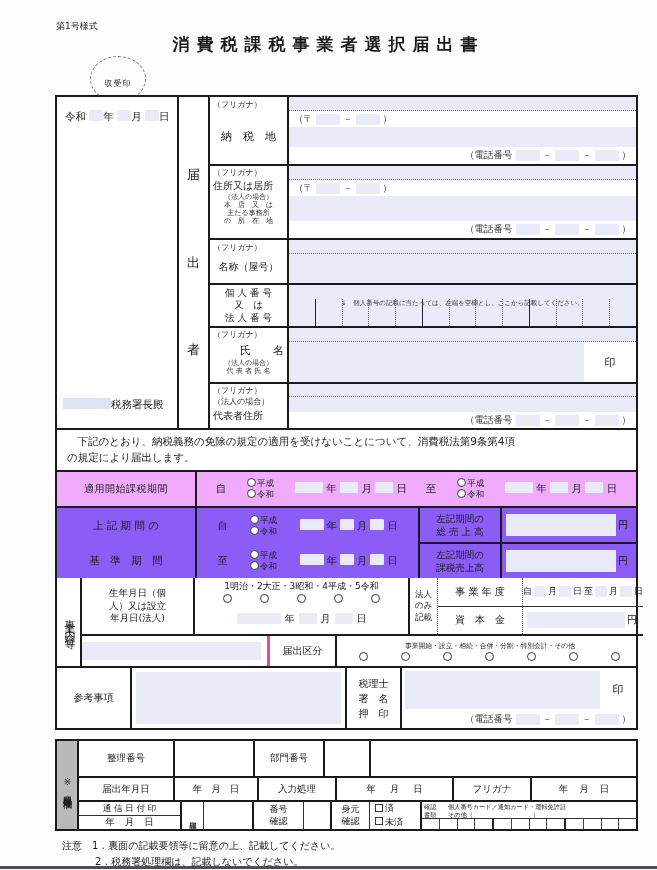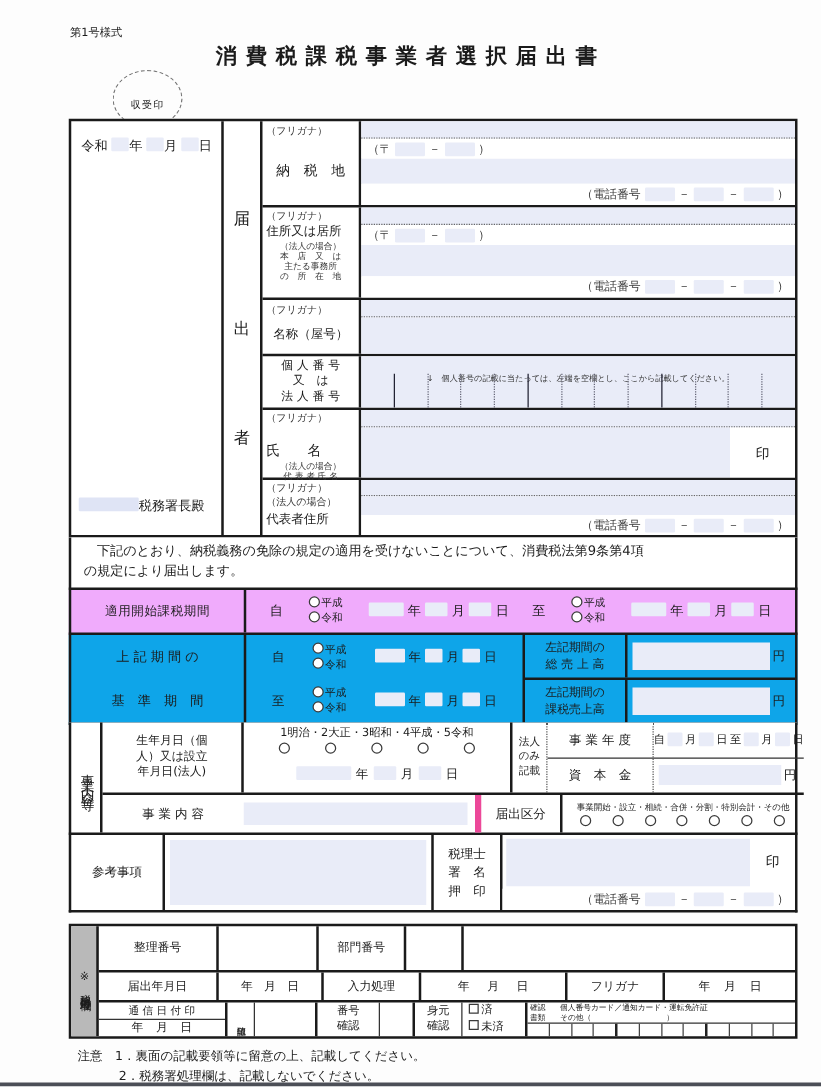--- a/index.html
+++ b/index.html
@@ -157,21 +157,21 @@
             <div class="numcell"></div>
             <div class="numcell"></div>
             <div class="numcell last"></div>
           </div>
         </div>
       </div>
 
       <div class="row bb2" style="height:56px">
         <div class="col br2" style="width:79px;padding:2px 3px;line-height:1.2">
           <div class="sm">（フリガナ）</div>
-          <div style="font-size:11px;text-align:left;margin-top:14px">氏　　名</div>
+          <div style="font-size:11px;text-align:right;margin-top:4px">氏　　名</div>
           <div class="xs" style="text-align:center;margin-top:2px">（法人の場合）</div>
           <div class="xs" style="text-align:center">代 表 者 氏 名</div>
         </div>
         <div class="col" style="flex:1">
           <div class="lav dotb" style="height:14px"></div>
           <div class="row" style="flex:1">
             <div class="lav" style="flex:1"></div>
             <div class="ctr" style="width:52px;background:#fff;font-size:11px">印</div>
           </div>
         </div>
@@ -221,21 +221,21 @@
       <span class="erastack">
         <span><span class="radio"></span><span>平成</span></span>
         <span><span class="radio"></span><span>令和</span></span>
       </span>
       <span><span class="blank bw28"></span> <span>年</span>
         <span class="blank bw18"></span> <span>月</span>
         <span class="blank bw18"></span> <span>日</span></span>
     </div>
   </div>
 
-  <div class="abs row b2" style="left:55px;top:508px;width:583px;height:72px;border-top:none;background:#0ea5e9">
+  <div class="abs row b2" style="left:55px;top:508px;width:583px;height:72px;border-top:none;background:#8b5cf6">
     <div class="col br2" style="width:140px;justify-content:space-around;align-items:center;font-size:10.5px">
       <div>上 記 期 間 の</div>
       <div>基　準　期　間</div>
     </div>
     <div class="col br2" style="width:223px">
       <div class="row" style="flex:1;align-items:center;justify-content:space-evenly;font-size:10px">
         <span>自</span>
         <span class="erastack">
           <span><span class="radio"></span><span>平成</span></span>
           <span><span class="radio"></span><span>令和</span></span>
@@ -330,25 +330,24 @@
           <div class="row" style="flex:1">
             <div class="ctr brd" style="width:85px;font-size:10px">資　本　金</div>
             <div class="row" style="flex:1;align-items:center">
               <div class="lav" style="flex:1;height:16px;margin:0 2px 0 4px"></div>
               <div style="width:16px;font-size:10px">円</div>
             </div>
           </div>
         </div>
       </div>
       <div class="row" style="flex:1">
-        <div class="ctr" style="width:113px;font-size:10px">事 業 内 容</div>
         <div class="row" style="width:185px;align-items:center">
           <div class="lav" style="flex:1;height:18px;margin:0 6px 0 0"></div>
         </div>
-        <div class="ctr" style="width:70px;border-left:5px solid #ec4899;border-right:2px solid #1a1a1a;font-size:10px">届出区分</div>
+        <div class="ctr" style="width:70px;border-left:3px solid #ec4899;border-right:2px solid #1a1a1a;font-size:10px">届出区分</div>
         <div class="col" style="flex:1;justify-content:center">
           <div style="font-size:6.8px;text-align:center;white-space:nowrap">事業開始・設立・相続・合併・分割・特別会計・その他</div>
           <div class="row" style="justify-content:space-around;padding:1px 6px 0 6px">
             <span class="radio"></span>
             <span class="radio"></span>
             <span class="radio"></span>
             <span class="radio"></span>
             <span class="radio"></span>
             <span class="radio"></span>
             <span class="radio"></span>

